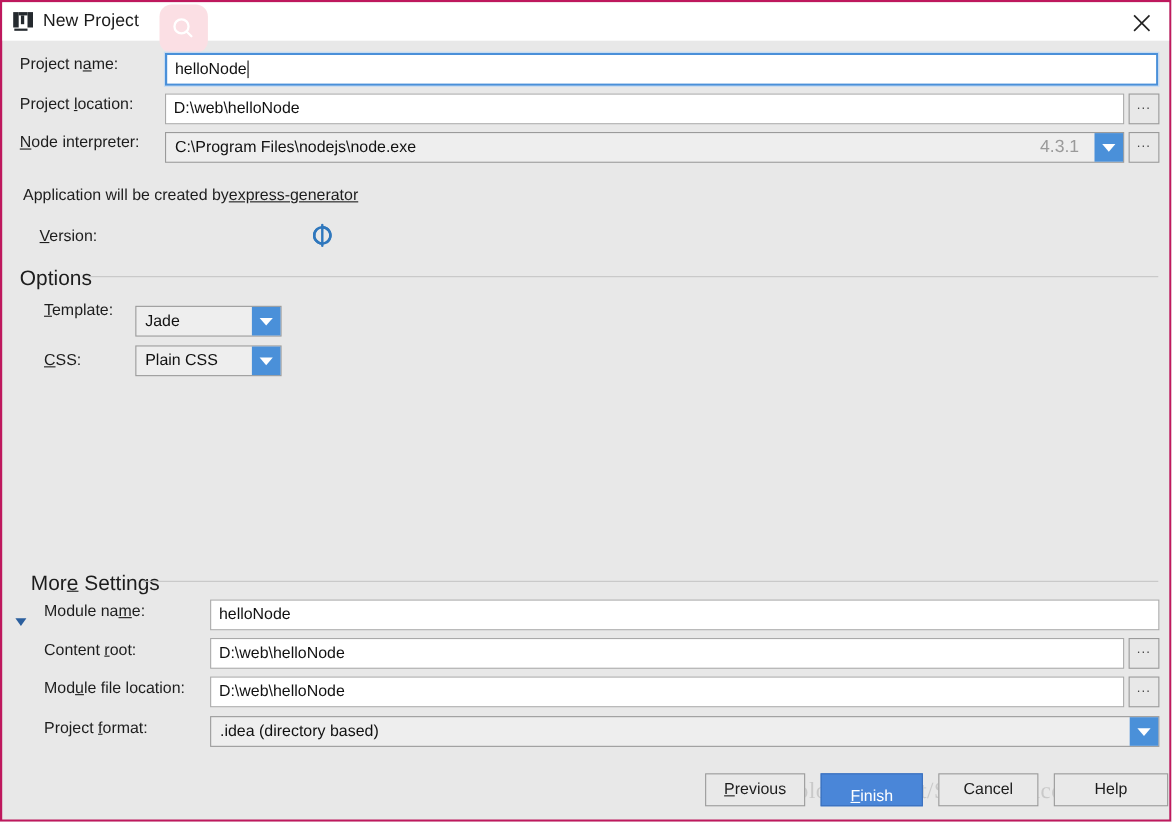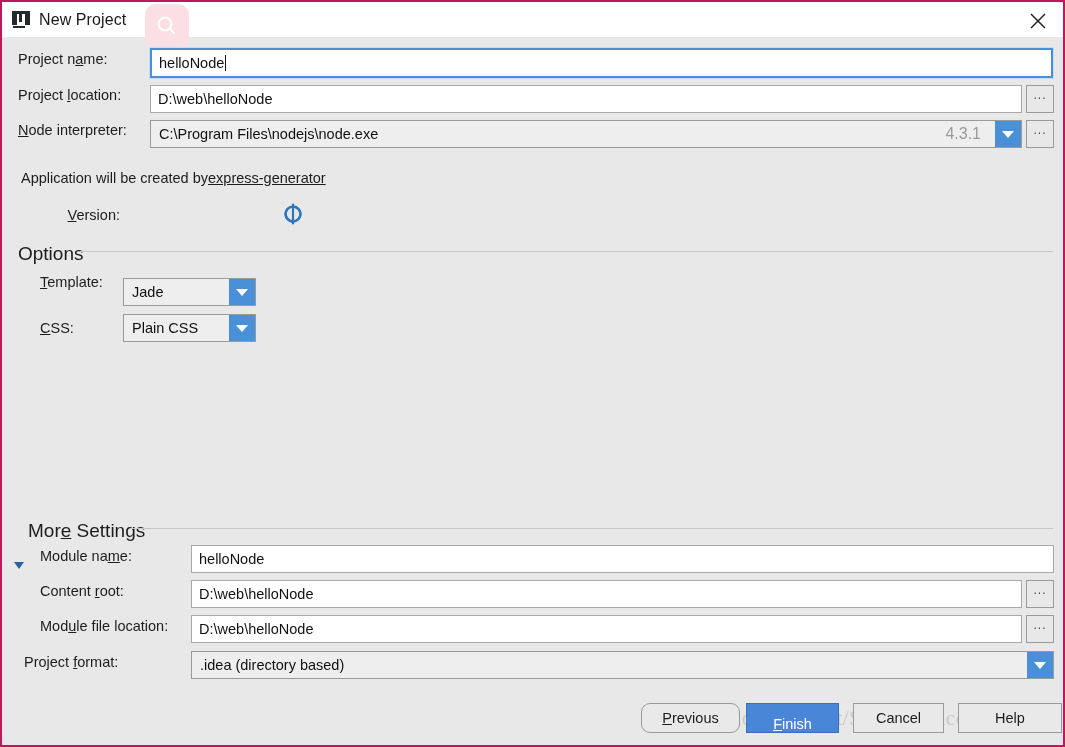--- a/index.html
+++ b/index.html
@@ -206,21 +206,21 @@
     </div>
     <div class="browse" style="position:absolute; left:1024px; top:83px; margin-left:0;">
       <span>...</span>
     </div>
 
     <div class="row" style="left:19px; top:133px;">
       <span class="lbl">Application will be created by </span>
         <span class="lbl link">express-generator</span>
     </div>
 
-    <div class="row" style="left:34px; top:170px;text-align:right;">
+    <div class="row" style="left:34px; top:170px;">
       <div class="lbl" style="width:84px;"><u>V</u>ersion:</div>
     </div>
     <div style="position:absolute; left:264px; top:166px;">
       <svg id="refresh-icon" width="22" height="22" viewBox="0 0 22 22">
         <path d="M11 3.6a7.4 7.4 0 1 1-5.2 2.1" fill="none" stroke="#2f77bd" stroke-width="2.2" stroke-linecap="round"></path>
         <path d="M11 18.4a7.4 7.4 0 1 1 5.2-2.1" fill="none" stroke="#2f77bd" stroke-width="2.2" stroke-linecap="round"></path>
         <line x1="11" y1="1.5" x2="11" y2="20.5" stroke="#2f77bd" stroke-width="2.2" stroke-linecap="round"></line>
       </svg>
     </div>
 
@@ -271,33 +271,33 @@
     <div class="row" style="left:38px; top:581px;">
       <div class="lbl">Mod<u>u</u>le file location:</div>
     </div>
     <div class="tfield" style="position:absolute; left:189px; top:578px; width:831px;">
       <span>D:\web\helloNode</span>
     </div>
     <div class="browse" style="position:absolute; left:1024px; top:578px; margin-left:0;">
       <span>...</span>
     </div>
 
-    <div class="row" style="left:22px; top:617px;">
+    <div class="row" style="left:38px; top:617px;">
       <div class="lbl">Project <u>f</u>ormat:</div>
     </div>
     <div class="combo" style="position:absolute; left:189px; top:614px; width:863px;">
       <div class="val">.idea (directory based)</div>
       <div class="arrow">
           <i></i>
         </div>
     </div>
 
     <div id="footer">
       <div id="wm-text">https://blog.csdn.net/StubbornAccepted</div>
-      <div class="btn" style="left:639px; width:99px;border-radius:9px;">
+      <div class="btn" style="left:639px; width:91px;">
           <span><u>P</u>revious</span>
         </div>
       <div class="btn primary" style="left:744px; width:93px;">
           <span><u>F</u>inish</span>
         </div>
       <div class="btn" style="left:851px; width:91px;">Cancel</div>
       <div class="btn" style="left:956px; width:104px;">Help</div>
     </div>
 
   </div>

